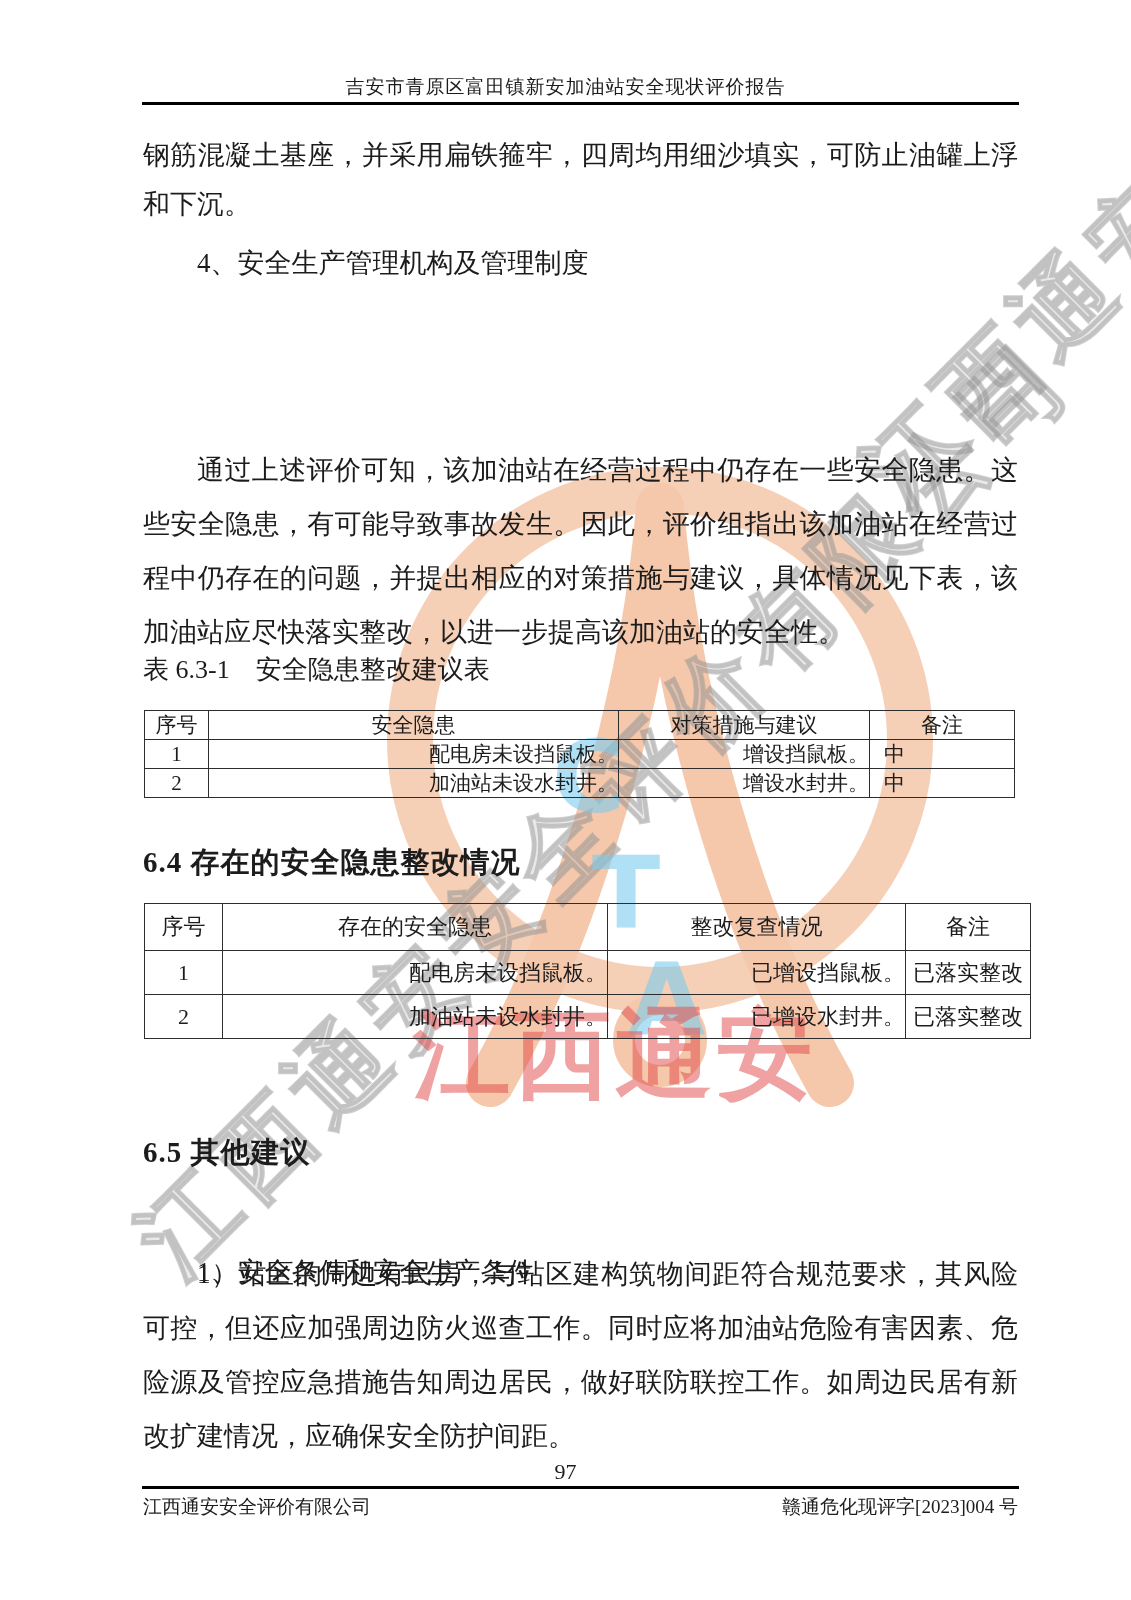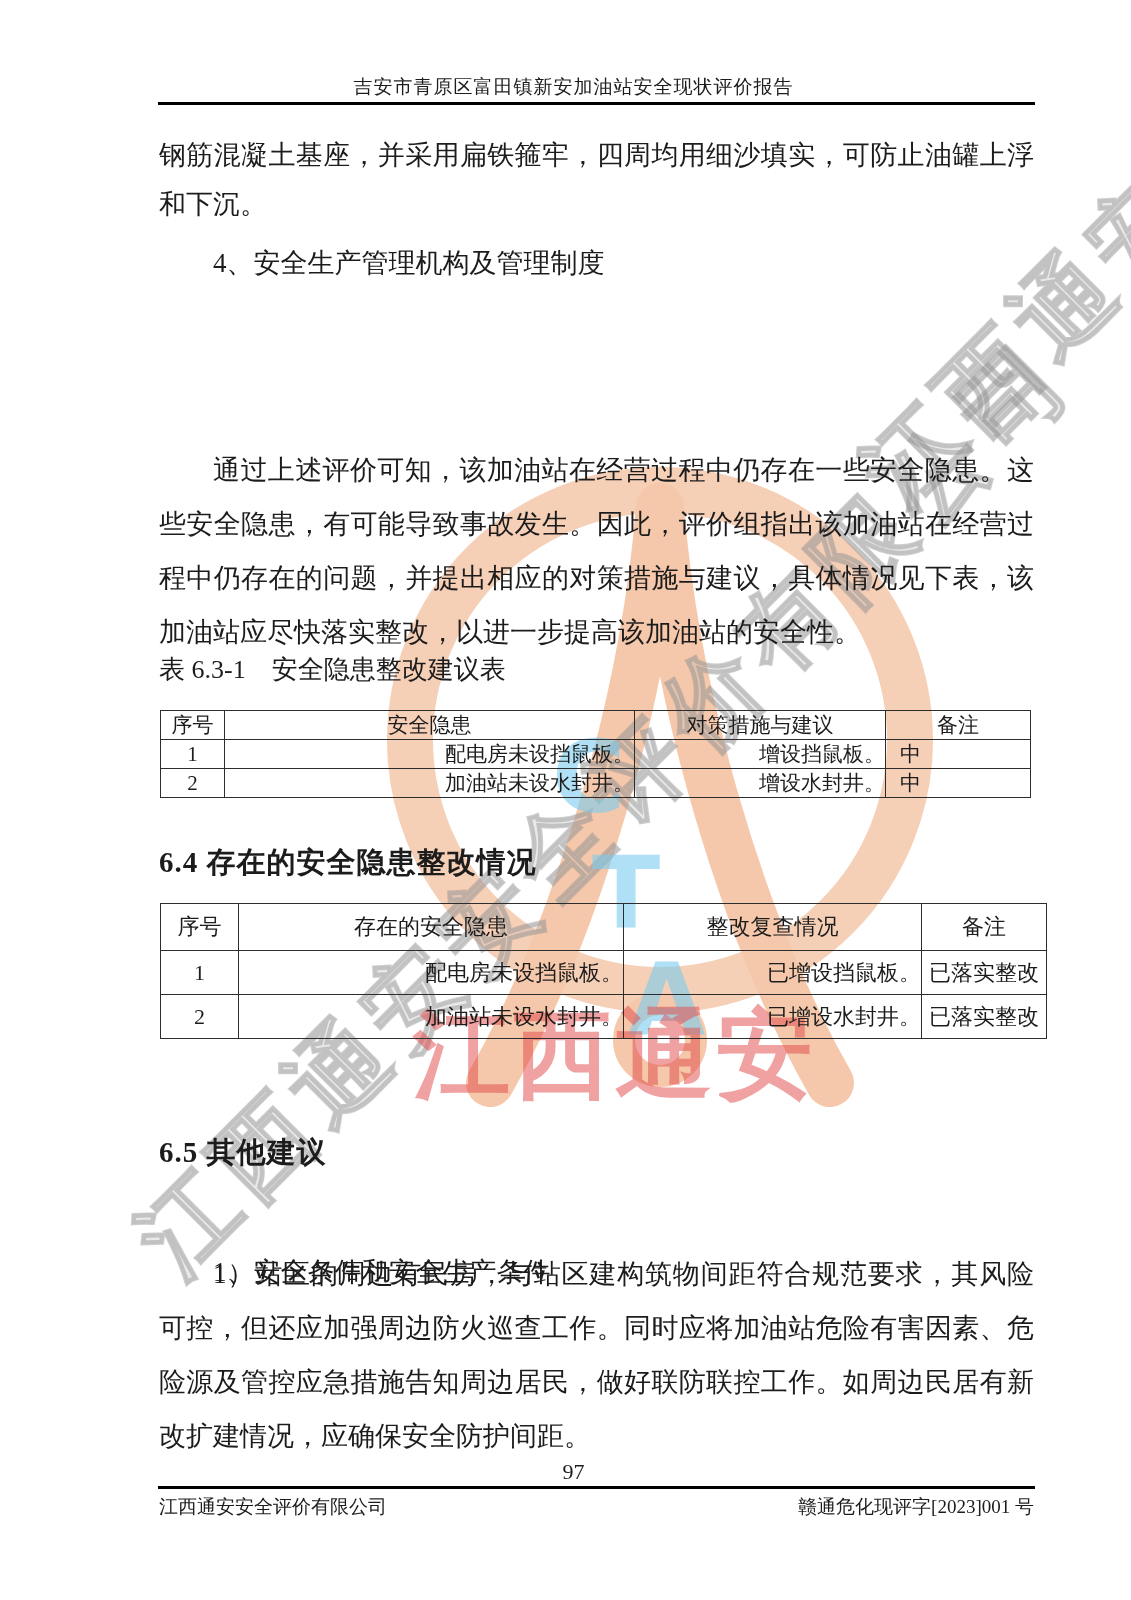--- a/index.html
+++ b/index.html
@@ -27,21 +27,21 @@
   }
   .wm-letter-c { left:552px; top:728px; }
   .wm-letter-t { left:592px; top:844px; }
   .wm-letter-a { left:628px; top:950px; }
   .wm-red {
     position:absolute; left:413px; top:1003px; white-space:nowrap;
     font-size:97px; font-weight:bold; letter-spacing:4px; line-height:1.1;
     color:rgba(226,74,74,0.52);
   }
   
-  .content { position:absolute; inset:0; z-index:1;margin-left:16px; }
+  .content { position:absolute; inset:0; z-index:1; }
   .abs { position:absolute; }
   .hdr-title { top:74px; left:0; width:100%; text-align:center; font-size:19px; letter-spacing:1px; }
   .hdr-rule { top:102px; left:142px; width:877px; height:3px; background:#000; }
   .body-block { left:143px; width:875px; font-size:27px; line-height:49px; text-align:justify; }
   .lh54 { line-height:54px; }
   .indent { text-indent:2em; }
   .sec-head { left:143px; width:875px; font-size:29px; font-weight:bold; letter-spacing:1px; }
   .caption { left:143px; width:875px; text-align:left; font-size:26px; }
   table { border-collapse:collapse; table-layout:fixed; background:transparent; }
   th,td { border:1.5px solid #2d2d2d; font-weight:normal; overflow:hidden; white-space:nowrap; vertical-align:middle; }
@@ -158,17 +158,17 @@
     <div class="abs sec-head" style="top:1133px;">6.5 其他建议</div>
 
     <div class="abs body-block indent" style="top:1248px;">1、安全条件和安全生产条件</div>
 
     <div class="abs body-block lh54 indent" style="top:1247px;">1）站区的周边有民房，与站区建构筑物间距符合规范要求，其风险可控，但还应加强周边防火巡查工作。同时应将加油站危险有害因素、危险源及管控应急措施告知周边居民，做好联防联控工作。如周边民居有新改扩建情况，应确保安全防护间距。</div>
 
     <div class="abs pageno">97</div>
     <div class="abs ftr-rule"></div>
     <div class="abs ftr-row">
       <span>江西通安安全评价有限公司</span>
-      <span>赣通危化现评字[2023]001 号</span>
+      <span>赣通危化现评字[2023]004 号</span>
     </div>
 
   </div>
 </div>
 
 </body></html>

